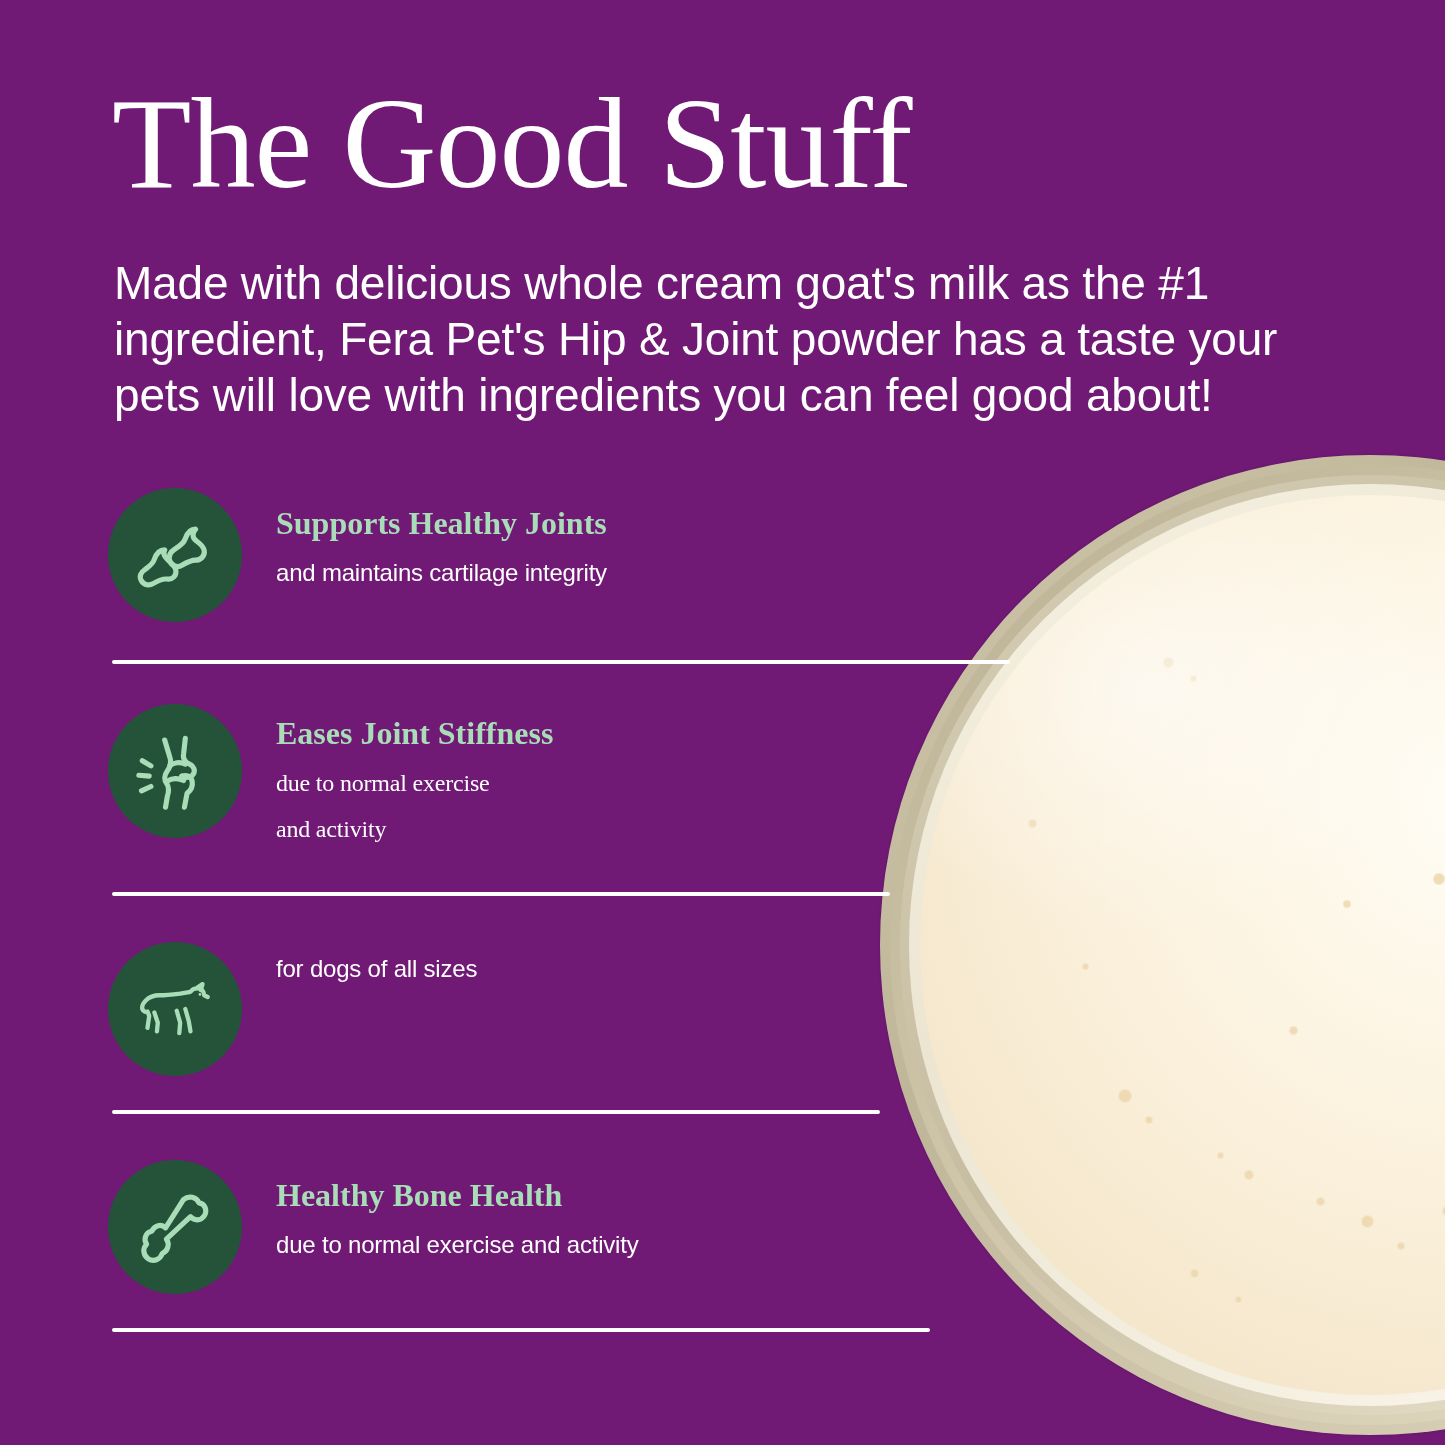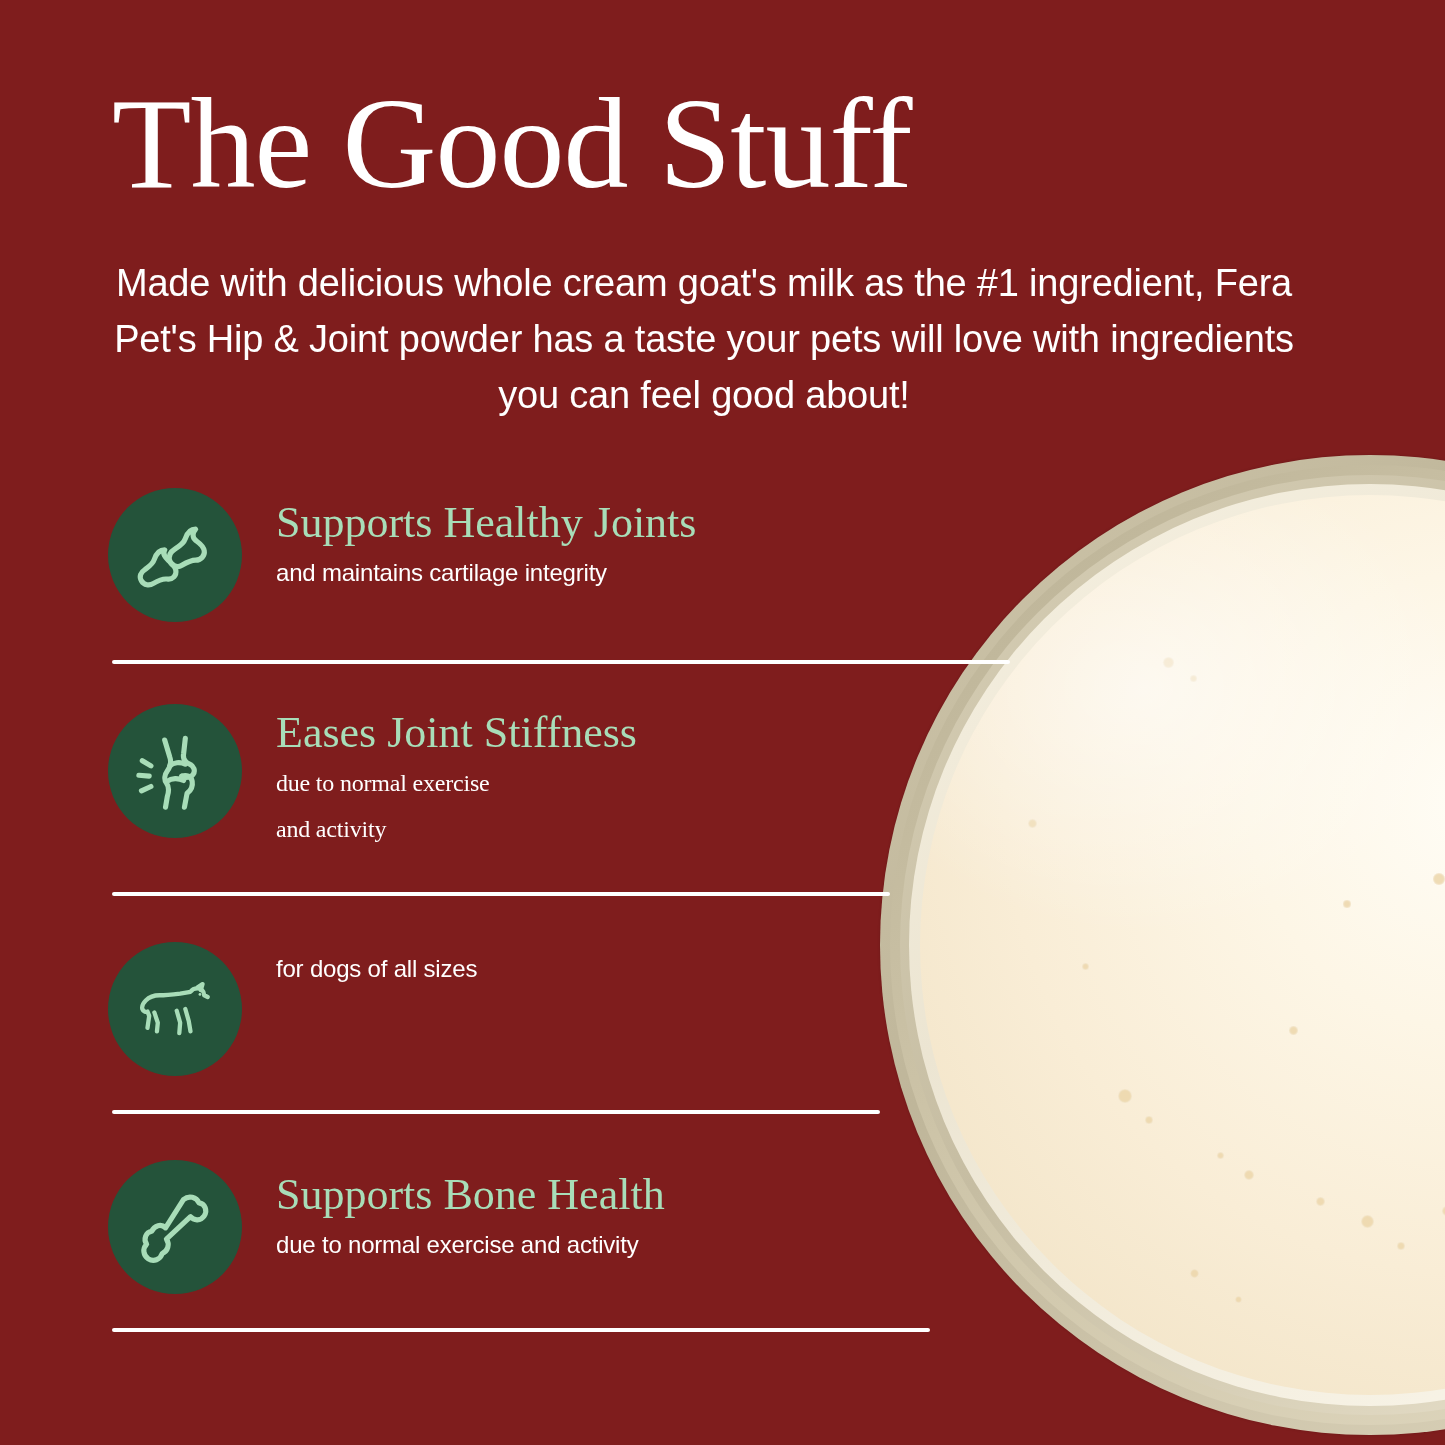--- a/index.html
+++ b/index.html
@@ -4,21 +4,21 @@
 <style>
   html, body {
     margin: 0;
     padding: 0;
     background: #2f2f2f;
   }
   .canvas {
     position: relative;
     width: 1445px;
     height: 1445px;
-    background: #7f1d1d;
+    background: #701a75;
     overflow: hidden;
     font-family: "Liberation Sans", sans-serif;
   }
 
   
   .jar-wrap {
     position: absolute;
     left: 880px;
     top: 455px;
     width: 980px;
@@ -83,25 +83,24 @@
     line-height: 1.0;
     color: #ffffff;
     letter-spacing: -1px;
     white-space: nowrap;
   }
   .intro {
     position: absolute;
     left: 114px;
     top: 255px;
     width: 1180px;
-    font-size: 38px;
+    font-size: 46px;
     line-height: 56px;
     color: #ffffff;
     letter-spacing: -0.2px;
-    text-align: center;
   }
 
   
   .rows {
     position: absolute;
     left: 0;
     top: 470px;
     width: 1445px;
   }
   .row {
@@ -126,22 +125,22 @@
     height: 86px;
     display: block;
   }
   .row-text {
     position: absolute;
     left: 276px;
     width: 760px;
   }
   .row-title {
     font-family: "Liberation Serif", serif;
-    font-weight: normal;
-    font-size: 44px;
+    font-weight: bold;
+    font-size: 32px;
     line-height: 50px;
     color: #A8DDB8;
     letter-spacing: 0px;
   }
   .row-sub {
     font-size: 24px;
     line-height: 46px;
     color: #ffffff;
     letter-spacing: -0.2px;
     margin-top: 2px;
@@ -248,20 +247,20 @@
 
     <div class="row" style="height:220px;">
       <div class="icon-badge" style="top:30px;">
         <svg viewBox="0 0 100 100" fill="none" stroke="#A8DDB8" stroke-width="6" stroke-linecap="round" stroke-linejoin="round">
           <path d="M60 18 C66 13 75 15 78 22 C85 23 88 31 84 37 C80 43 72 43 68 38
                    L40 64 C44 70 42 78 35 81 C33 88 25 91 19 87 C13 83 12 75 17 70
                    C13 64 16 56 23 55 C26 48 34 46 39 51 Z"></path>
         </svg>
       </div>
       <div class="row-text" style="top:40px;">
-        <div class="row-title">Supports Bone Health</div>
+        <div class="row-title">Healthy Bone Health</div>
         <div class="row-sub">due to normal exercise and activity</div>
       </div>
       <div class="divider" style="top:198px;width:818px;"></div>
     </div>
 
   </div>
 </div>
 
 </body></html>

